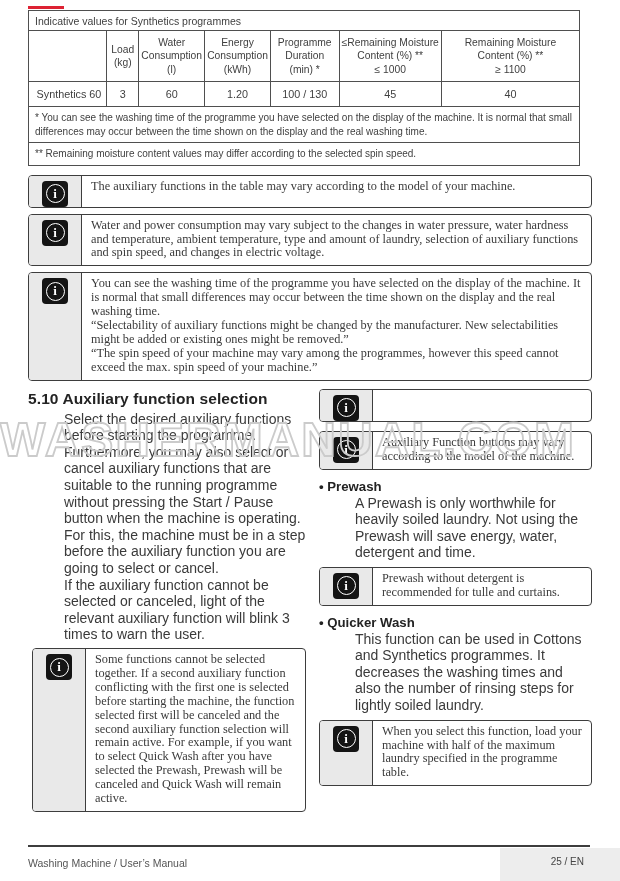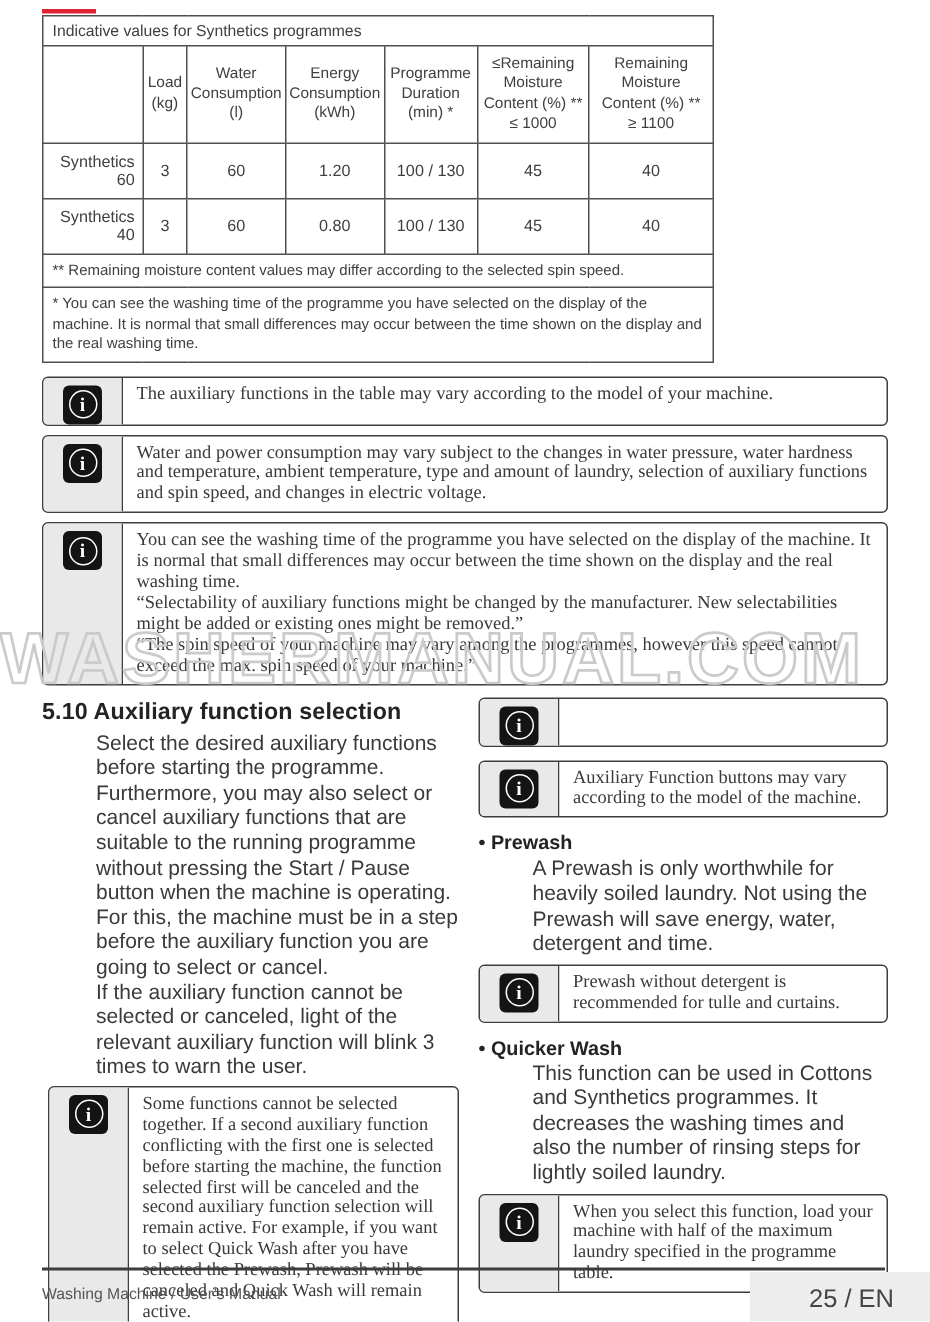--- a/index.html
+++ b/index.html
@@ -10,21 +10,21 @@
   .inner { position:absolute; left:28px; top:0; width:564px; }
 
   .redmark { position:absolute; left:28px; top:6px; width:36px; height:3px; background:#d03а; background:#d23; }
 
   .titlebar {
     margin-top:25px; background:#ededed; padding:6px 11px 5px;
     font-size:16px; font-weight:bold; color:#232323;
     border-bottom:3px solid #4a4a4a; letter-spacing:0.2px;
   }
 
-  .ctable { border-collapse:collapse; width:448px; margin-top:10px; color:#3f3f3f; }
+  .ctable { border-collapse:collapse; width:552px; margin-top:10px; color:#3f3f3f; }
   .ctable td, .ctable th { border:1px solid #4f4f4f; font-weight:normal; }
   .cap   { text-align:left; padding:4px 6px 3px; font-size:10.5px; }
   .hcell { text-align:center; padding:5px 2px; font-size:10.3px; white-space:pre-line; line-height:1.3; vertical-align:middle; }
   .dname { text-align:right; padding:6px 5px; font-size:10.8px; }
   .dval  { text-align:center; padding:6px 2px; font-size:10.8px; }
   .fnote { text-align:left; padding:4px 6px; font-size:10px; line-height:1.35; }
 
   .ibox { display:flex; border:1.2px solid #3d3d3d; border-radius:4px; margin-top:6px; background:transparent; align-items:stretch; }
   .ibox .strip {
     flex:0 0 52px; background:#e9e9e9; border-right:1px solid #3d3d3d;
@@ -52,21 +52,21 @@
   .watermark {
     position:absolute; left:0; top:412px; width:576px; text-align:center;
     font-size:48px; font-weight:bold; letter-spacing:2px;
     color:transparent; -webkit-text-stroke:1.8px #cbcbcb;
     z-index:3; pointer-events:none; white-space:nowrap;
   }
 
   .footer-rule { position:absolute; left:28px; width:562px; top:845px; border-top:2px solid #3d3d3d; }
   .pagebox { position:absolute; right:0; top:848px; width:120px; height:33px; background:#ededed; z-index:0; }
   .footer-left { position:absolute; left:28px; top:857px; font-size:10.5px; color:#555; z-index:1; }
-  .footer-right { position:absolute; right:24px; top:856px; font-size:17px; color:#454545; z-index:1; }
+  .footer-right { position:absolute; right:36px; top:856px; font-size:10px; color:#454545; z-index:1; }
 </style>
 </head>
 <body>
 
 <div class="redmark"></div>
 
 <div class="watermark">WASHERMANUAL.COM</div>
 
 <div class="inner">
 
@@ -108,33 +108,24 @@
     <tr>
       <td class="dname">Synthetics 60</td>
       <td class="dval">3</td>
       <td class="dval">60</td>
       <td class="dval">1.20</td>
       <td class="dval">100 / 130</td>
       <td class="dval">45</td>
       <td class="dval">40</td>
     </tr>
     <tr>
-      <td class="dname">Synthetics 40</td>
-      <td class="dval">3</td>
-      <td class="dval">60</td>
-      <td class="dval">0.80</td>
-      <td class="dval">100 / 130</td>
-      <td class="dval">45</td>
-      <td class="dval">40</td>
+      <td class="fnote" colspan="7">* You can see the washing time of the programme you have selected on the display of the machine. It is normal that small differences may occur between the time shown on the display and the real washing time.</td>
     </tr>
     <tr>
       <td class="fnote" colspan="7">** Remaining moisture content values may differ according to the selected spin speed.</td>
-    </tr>
-    <tr>
-      <td class="fnote" colspan="7">* You can see the washing time of the programme you have selected on the display of the machine. It is normal that small differences may occur between the time shown on the display and the real washing time.</td>
     </tr>
   </tbody>
     </table>
 
   <div class="notes-stack">
     <div class="ibox">
       <div class="strip">
         <span class="iicon">
             <span class="circ">
               <span class="ig">i</span>

